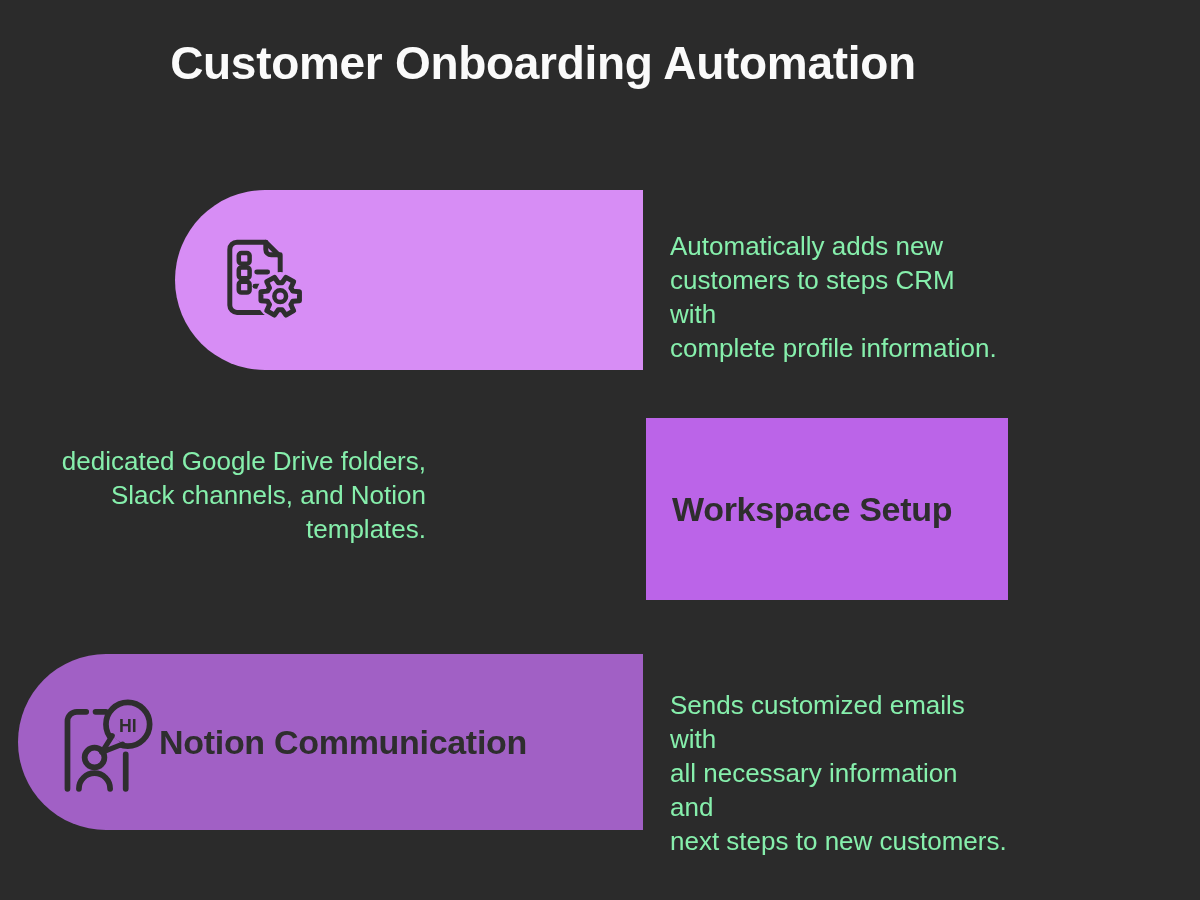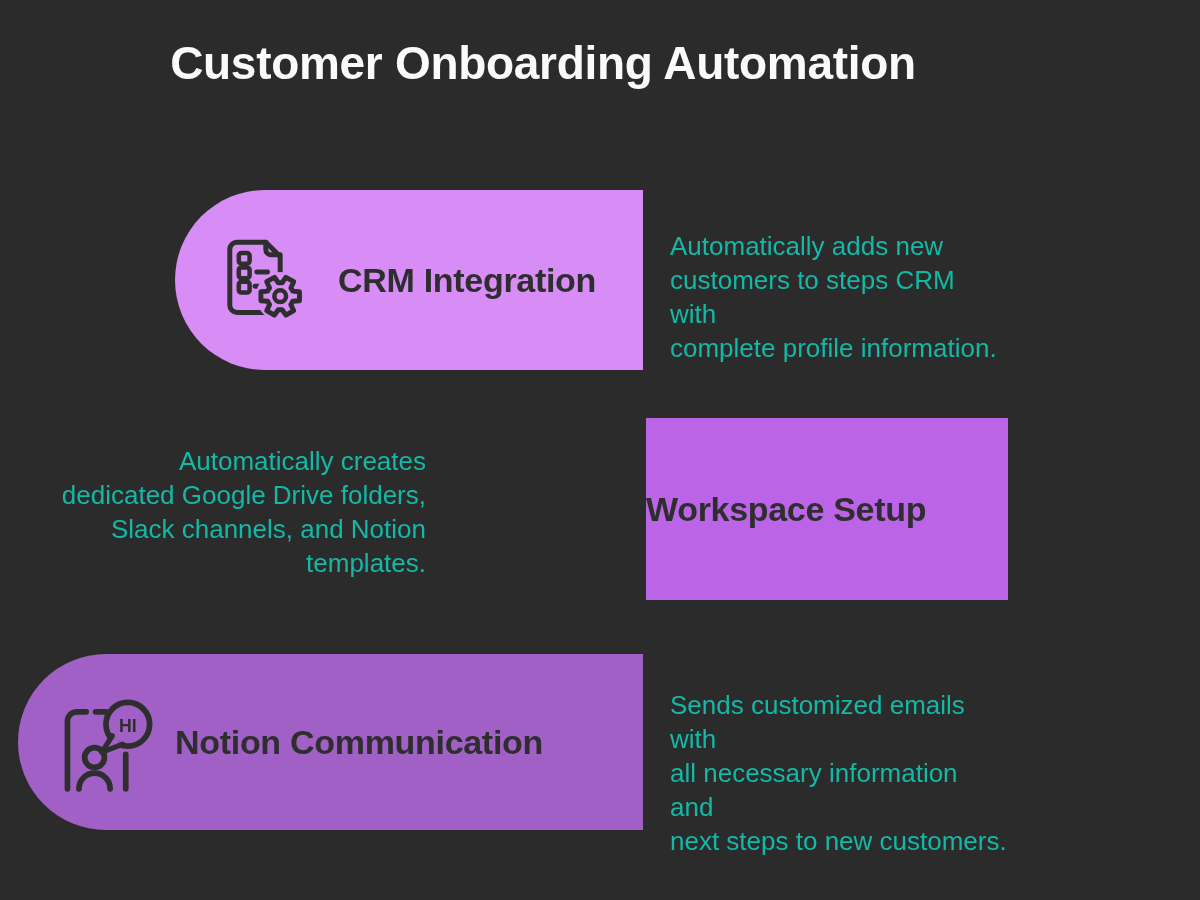--- a/index.html
+++ b/index.html
@@ -38,39 +38,40 @@
     white-space: nowrap;
   }
   .card-1 {
     left: 175px; top: 190px; width: 468px; height: 180px;
     border-radius: 90px 0 0 90px;
     padding-left: 44px; gap: 29px;
   }
   .card-2 {
     left: 646px; top: 418px; width: 487px; height: 182px;
     border-radius: 0 91px 91px 0;
+    padding-left: 26px;
   }
   .card-3 {
     left: 18px; top: 654px; width: 625px; height: 176px;
     border-radius: 88px 0 0 88px;
-    padding-left: 37px; gap: 16px;
+    padding-left: 37px; 
   }
   .icon { display: flex; flex: 0 0 auto; }
   .icon-txt-abs {
     position: absolute;
     left: 383px;
     top: 50%;
     transform: translateY(-50%);
   }
   .desc {
     position: absolute;
     margin: 0;
     font-size: 26px;
     line-height: 34px;
-    color: #14b8a6;
+    color: #86efac;
   }
   .desc span { display: block; }
   .desc-1 { left: 670px; top: 229px; text-align: left; }
   .desc-2 { right: 582px; top: 444px; text-align: right; }
   .desc-3 { left: 670px; top: 688px; text-align: left; }
   svg { display: block; }
 </style>
 </head>
 <body>
 
@@ -89,40 +90,38 @@
         <rect x="22" y="52" width="12" height="12" rx="3" stroke-width="5"></rect>
         <path d="M42,41 H54" stroke-width="5.5"></path>
         <path d="M40,57 H46" stroke-width="5.5"></path>
 
         <circle cx="68" cy="68" r="27" fill="var(--card-bg)" stroke="none"></circle>
 
         <path d="M81.9,62.4 L89.4,63.1 L89.4,73.0 L81.9,73.6 A15,15 0 0 1 79.8,77.2 L83.0,84.1 L74.4,89.0 L70.1,82.9 A15,15 0 0 1 65.9,82.9 L61.6,89.0 L53.0,84.1 L56.2,77.2 A15,15 0 0 1 54.1,73.6 L46.6,73.0 L46.6,63.1 L54.1,62.4 A15,15 0 0 1 56.2,58.8 L53.0,51.9 L61.6,47.0 L65.9,53.1 A15,15 0 0 1 70.1,53.1 L74.4,47.0 L83.0,51.9 L79.8,58.8 A15,15 0 0 1 81.9,62.4 Z" stroke-width="5.5"></path>
         <circle cx="68" cy="68" r="6.5" stroke-width="5"></circle>
       </svg>
     </span>
-    <span class="card-title">CRM Integration</span>
   </div>
   <p class="desc desc-1">
     <span>Automatically adds new</span>
     <span>customers to steps CRM with</span>
     <span>complete profile information.</span>
   </p>
 
   <div class="card card-2" style="background: rgb(187, 100, 232); --card-bg: #bb64e8;">
     <span class="card-title">Workspace Setup</span>
     <span class="icon icon-txt-abs">
       <svg width="76" height="76" viewBox="0 0 72 72" fill="none" stroke="currentColor" stroke-linecap="round" stroke-linejoin="round">
         <path d="M44,6 H21 a8,8 0 0 0 -8,8 V58 a8,8 0 0 0 8,8 H51 a8,8 0 0 0 8,-8 V21 L44,6 Z" stroke-width="5"></path>
         <path d="M44,6 V15 a6,6 0 0 0 6,6 H59" stroke-width="5"></path>
         <text x="36" y="52" text-anchor="middle" font-family="Liberation Sans, sans-serif" font-size="19" font-weight="700" fill="currentColor" stroke="none">TXT</text>
       </svg>
     </span>
   </div>
   <p class="desc desc-2">
-    <span>Automatically creates</span>
     <span>dedicated Google Drive folders,</span>
     <span>Slack channels, and Notion</span>
     <span>templates.</span>
   </p>
 
   <div class="card card-3" style="background: rgb(161, 96, 197); --card-bg: #a160c5;">
     <span class="icon">
       <svg width="104" height="104" viewBox="0 0 100 100" fill="none" stroke="currentColor" stroke-linecap="round" stroke-linejoin="round">
 
         <path d="M12,95 V30 a9,9 0 0 1 9,-9 H30" stroke-width="5.5"></path>

